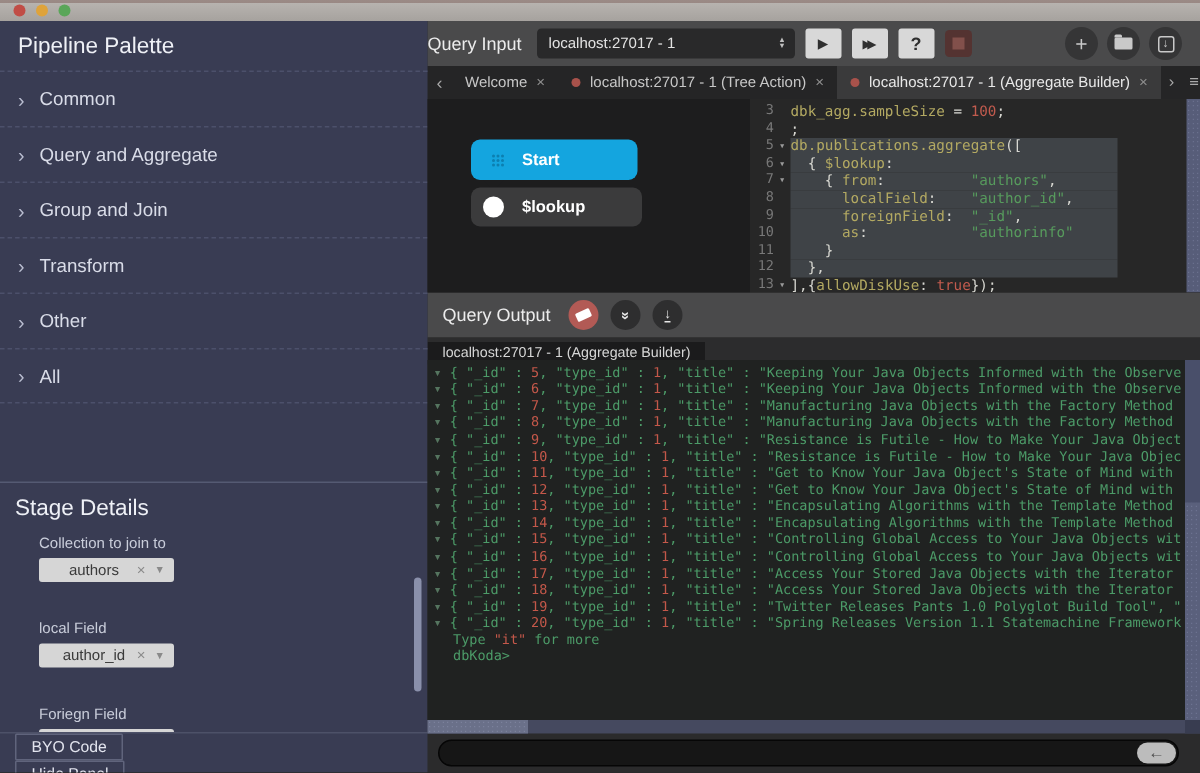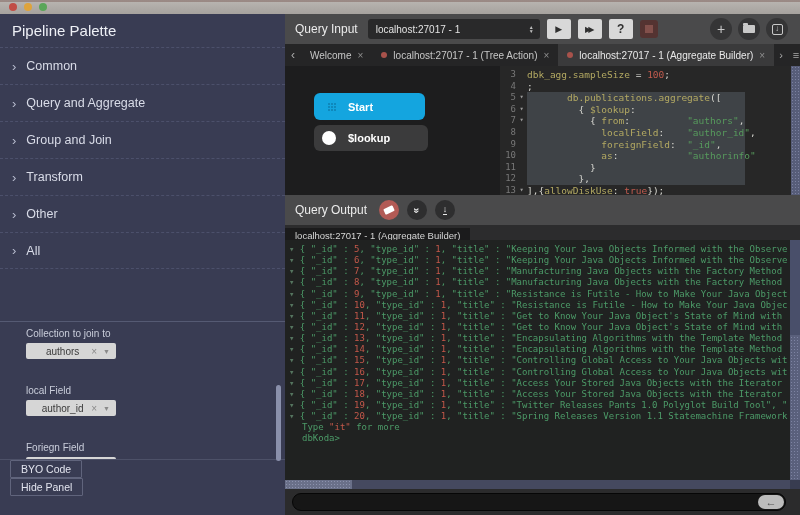--- a/index.html
+++ b/index.html
@@ -32,21 +32,21 @@
   .fselect .val { flex:1;text-align:center; }
   .fselect .fx { color:#8a8a8a; font-size:10px; margin-right:6px; }
   .fselect .fc { color:#8a8a8a; font-size:7px; }
   .side-scroll { position:absolute; right:4px; top:371px; width:5px; height:76px; background:#8a90ab; border-radius:2.5px; }
   .side-bottom { height:26px; border-top:1px solid #4d5168; display:flex; align-items:flex-start; justify-content:space-between; padding:0 22px 0 10px;flex-direction:column; }
   .sbtn { border:1px solid #60647c; color:#e2e4ee; font-size:10.5px; padding:2px 10px; border-radius:1px; cursor:pointer; }
 
   
   .main { width:515px; display:flex; flex-direction:column; }
 
-  .toolbar { height:30px; background:#4a4a4b; display:flex; align-items:center; padding-left:10px; gap:7px; }
+  .toolbar { height:30px; background:#4a4a4b; display:flex; align-items:center; padding-left:0; gap:7px; }
   .tlabel { font-size:12px; color:#ececec; margin-right:3px; }
   .conn { width:172px; height:20px; background:#29292a; border-radius:3px; display:flex; align-items:center; padding:0 6px 0 8px; cursor:pointer; }
   .conn .cval { flex:1; font-size:10px; color:#e3e3e3; }
   .updown { display:flex; flex-direction:column; line-height:4px; font-size:5px; color:#c0c0c0; }
   .btn-light { width:24px; height:20px; background:#d8d8d8; border-radius:2px; display:flex; align-items:center; justify-content:center; color:#2f2f2f; cursor:pointer; }
   .play { font-size:9px; }
   .ff { font-size:8px; letter-spacing:-3px; padding-right:3px; }
   .help { font-size:12px; font-weight:bold; }
   .btn-stop { width:18px; height:18px; background:#543331; border-radius:3px; display:flex; align-items:center; justify-content:center; cursor:pointer; }
   .btn-stop i { width:8px; height:8px; background:#82504b; display:block; }
@@ -76,21 +76,21 @@
   .notch { position:absolute; left:37px; top:54px; width:0; height:0; border-left:7px solid transparent; border-right:7px solid transparent; border-top:7px solid #1d1d1e; }
   .block-lookup { position:absolute; left:29px; top:59px; width:114px; height:26px; background:#3b3b3c; border-radius:6px; display:flex; align-items:center; cursor:grab; }
   .lkcircle { width:14px; height:14px; border-radius:50%; background:#fff; margin-left:8px; }
   .block-lookup .blabel { color:#fff; font-size:11px; font-weight:bold; margin-left:12px; }
 
   .editor { flex:1; background:#272727; font-family:"DejaVu Sans Mono", monospace; font-size:9.5px; padding-top:3px; position:relative; overflow:hidden; cursor:text; }
   .eline { display:flex; height:11.6px; line-height:11.6px; white-space:pre; }
   .lnum { width:16px; text-align:right; color:#787878; font-size:9px; flex:0 0 16px; }
   .fold { width:11px; flex:0 0 11px; text-align:center; color:#9a9a9a; font-size:7px; }
   .code { flex:1; overflow:hidden; }
-  .eline.sel .code { background:linear-gradient(#3f4347,#3f4347); background-size:218px 100%; background-repeat:no-repeat;padding-left:40px; }
+  .eline.sel .code { background:linear-gradient(#3f4347,#3f4347); background-size:218px 100%; background-repeat:no-repeat; }
   .tk-k { color:#b3a962; } .tk-p { color:#d8d8d2; } .tk-n { color:#c25b4e; } .tk-s { color:#579b5d; }
   .edscroll { position:absolute; right:0; top:0; bottom:0; width:9px; background:#575d79;
               background-image:radial-gradient(#7b81a0 .5px, transparent .6px); background-size:3px 3px; }
 
   .outheader { height:30px; background:#4a4a4b; display:flex; align-items:center; padding-left:10px; gap:8px; }
   .ohlabel { font-size:12px; color:#ececec; margin-right:4px; }
   .obtn { width:20px; height:20px; border-radius:50%; display:flex; align-items:center; justify-content:center; cursor:pointer; }
   .obtn.red { background:#b25a55; }
   .obtn.dark { background:#2e2e2f; color:#e8e8e8; }
   .eraser { width:10px; height:6px; background:#fff; border-radius:1px; transform:rotate(-25deg); }
@@ -154,20 +154,21 @@
           <span class="chev">›</span>
           <span>Other</span>
         </div>
         <div class="cat">
           <span class="chev">›</span>
           <span>All</span>
         </div>
       </div>
     <div class="side-spacer"></div>
     <div class="stage">
+      <div class="stage-title">Stage Details</div>
       <div class="fields">
           <div class="field">
             <div class="flabel">Collection to join to</div>
             <div class="fselect">
               <span class="val">authors</span>
               <span class="fx">×</span>
               <span class="fc">▼</span>
             </div>
           </div>
           <div class="field">

